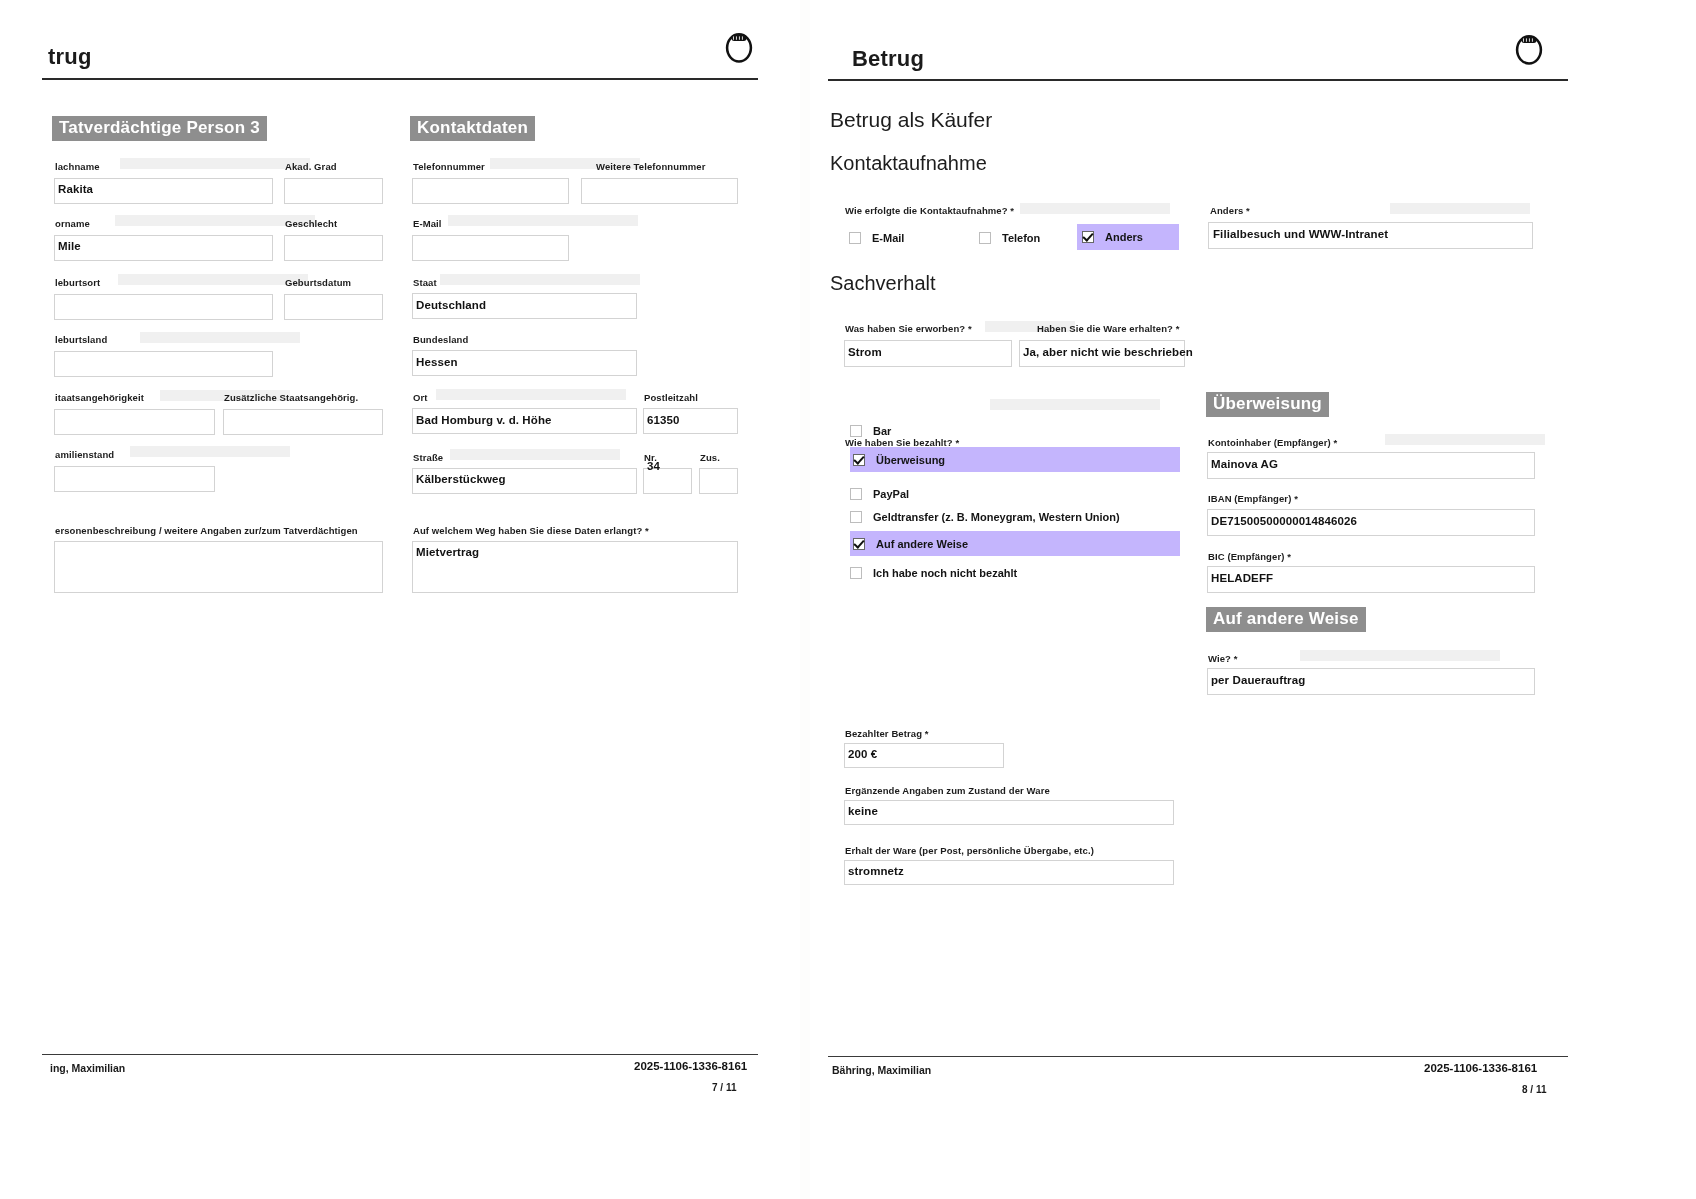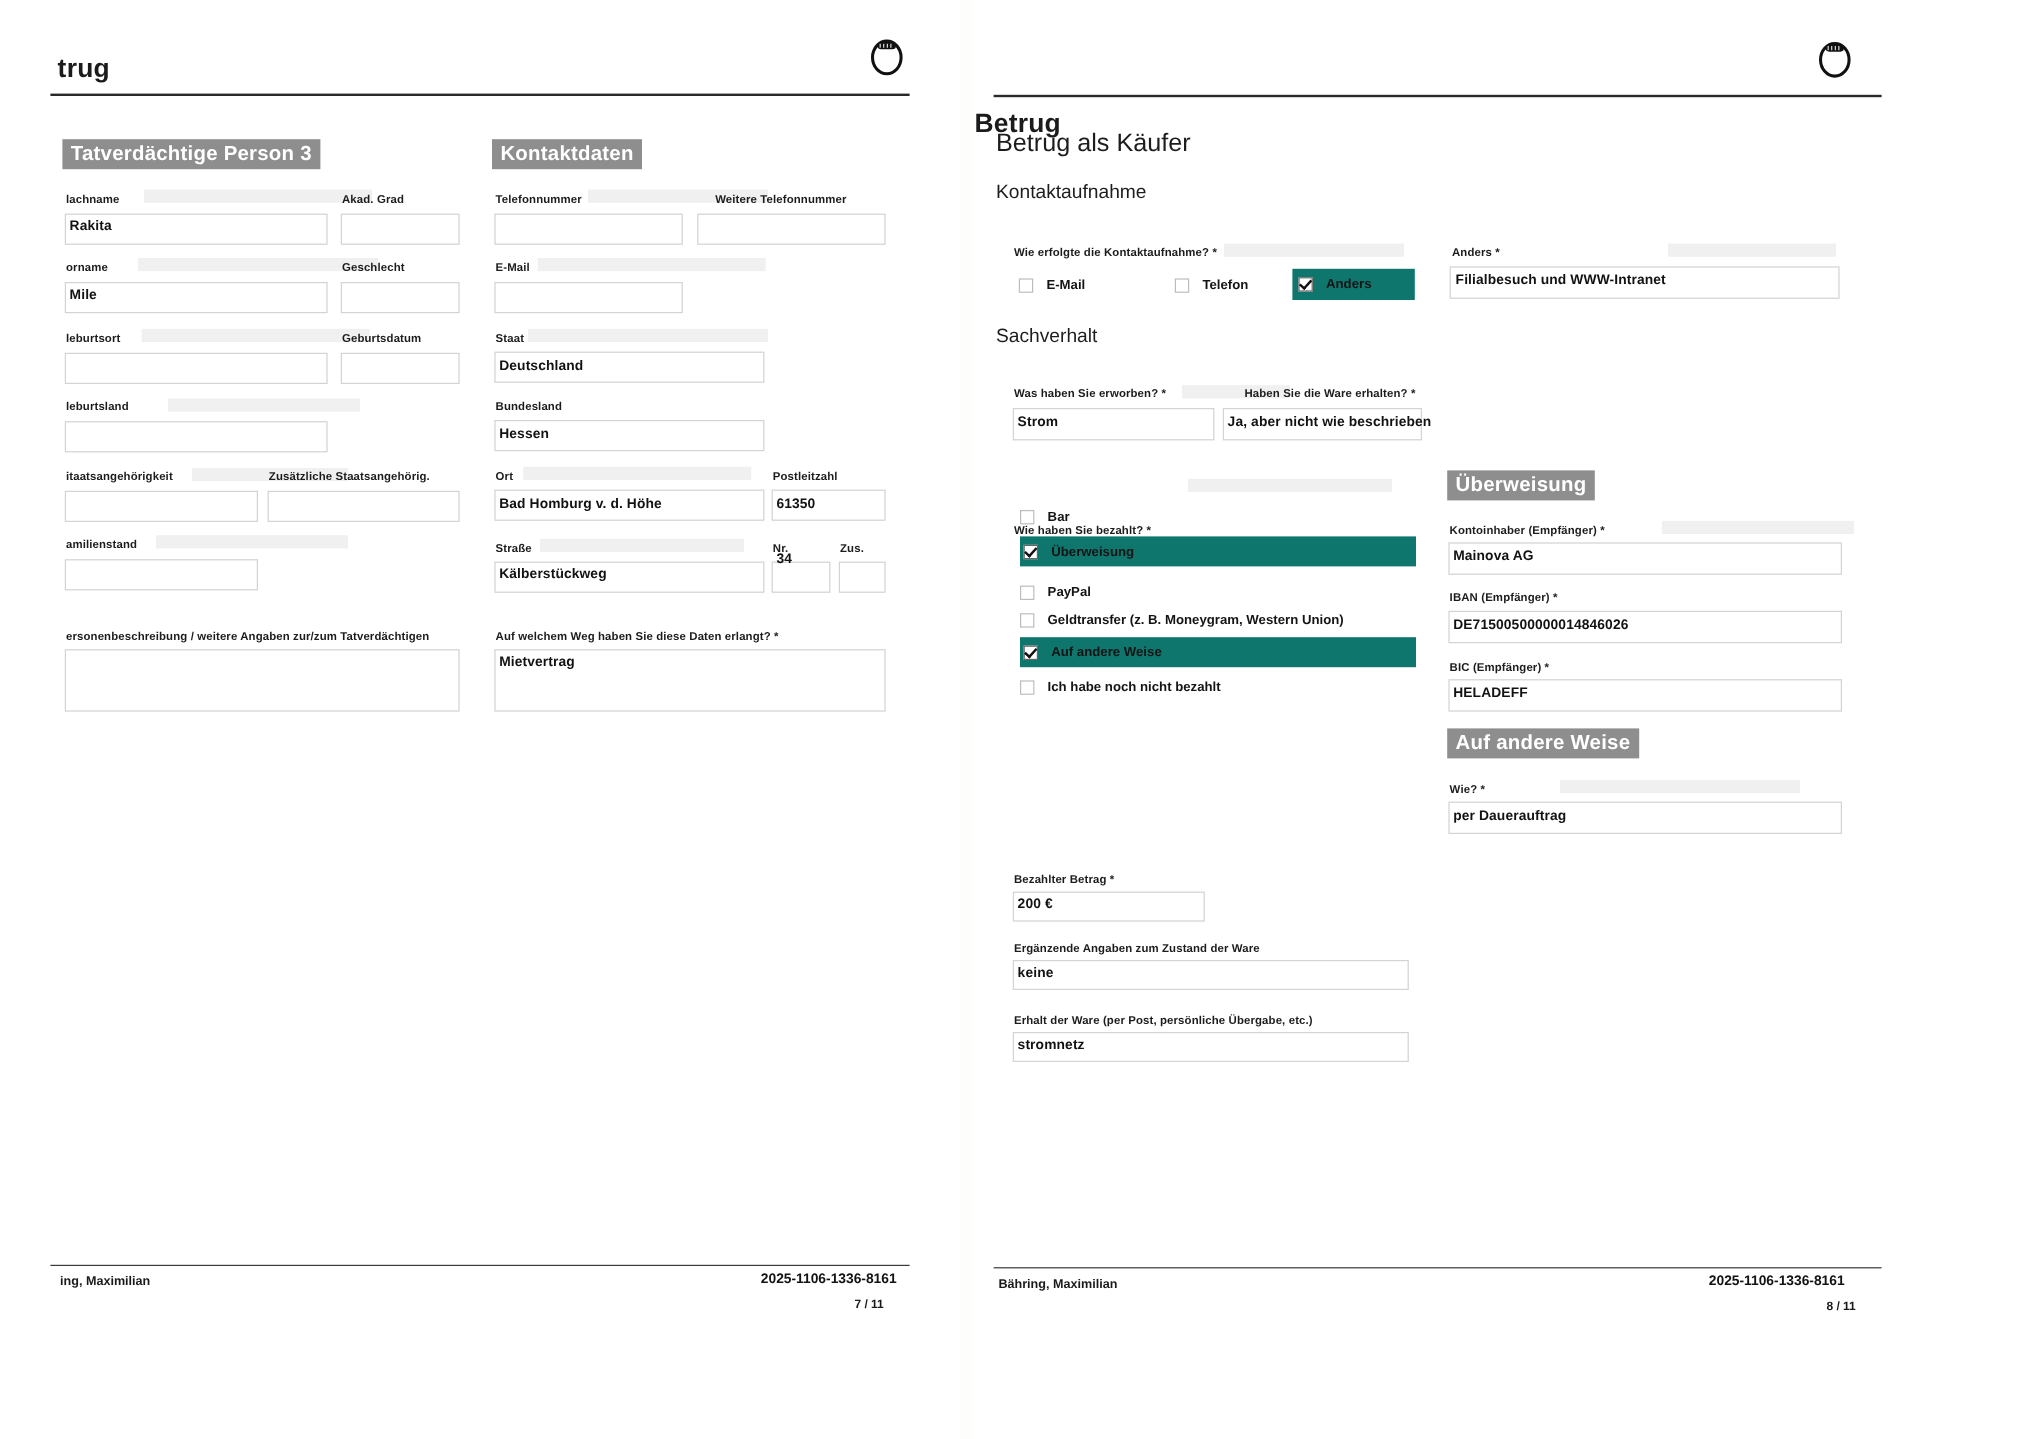--- a/index.html
+++ b/index.html
@@ -64,21 +64,21 @@
 
   
   .h-big {
     position: absolute;
     font-size: 21px;
     color: #1d1d1d;
     white-space: nowrap;
   }
   .h-mid {
     position: absolute;
-    font-size: 16px;
+    font-size: 20px;
     color: #1d1d1d;
     white-space: nowrap;
   }
 
   
   .flabel {
     position: absolute;
     font-size: 9.5px;
     font-weight: bold;
     color: #1c1c1c;
@@ -100,21 +100,21 @@
     letter-spacing: .1px;
   }
 
   
   .cbrow {
     position: absolute;
     display: flex;
     align-items: center;
     box-sizing: border-box;
   }
-  .cbrow.hl { background: #0f766e; }
+  .cbrow.hl { background: #c4b5fd; }
   .cbox {
     width: 12px;
     height: 12px;
     border: 1px solid #bdbdbd;
     background: #ffffff;
     box-sizing: border-box;
     flex: 0 0 auto;
     position: relative;
   }
   .cbox.checked {
@@ -295,21 +295,21 @@
   <div class="fbox" style="left:412px;top:541px;width:326px;height:52px;"></div>
   <div class="fval" style="left:416px;top:546px;">Mietvertrag</div>
 
   <div class="foot-rule" style="left:42px;top:1054px;width:716px;"></div>
   <div class="foot-name" style="left:50px;top:1062px;">ing, Maximilian</div>
   <div class="foot-id" style="left:634px;top:1060px;">2025-1106-1336-8161</div>
   <div class="foot-page" style="left:712px;top:1082px;">7 / 11</div>
 
   <div class="sheet sheet-right"></div>
 
-  <div class="hdr-title" style="left:812px;top:46px;margin-top:44px;">Betrug</div>
+  <div class="hdr-title" style="left:852px;top:46px;">Betrug</div>
   <div class="hdr-rule" style="left:828px;top:79px;width:740px;"></div>
 
   <svg class="logo" style="left:1512px;top:32px;" viewBox="0 0 40 40">
     <ellipse cx="20" cy="21" rx="14" ry="16" fill="none" stroke="#111" stroke-width="3"></ellipse>
     <rect x="11" y="6" width="18" height="7" rx="3.5" fill="#111"></rect>
     <line x1="13.5" y1="7.5" x2="13.5" y2="11.5" stroke="#fff" stroke-width="1"></line>
     <line x1="17" y1="7.5" x2="17" y2="11.5" stroke="#fff" stroke-width="1"></line>
     <line x1="20.5" y1="7.5" x2="20.5" y2="11.5" stroke="#fff" stroke-width="1"></line>
     <line x1="24" y1="7.5" x2="24" y2="11.5" stroke="#fff" stroke-width="1"></line>
   </svg>

